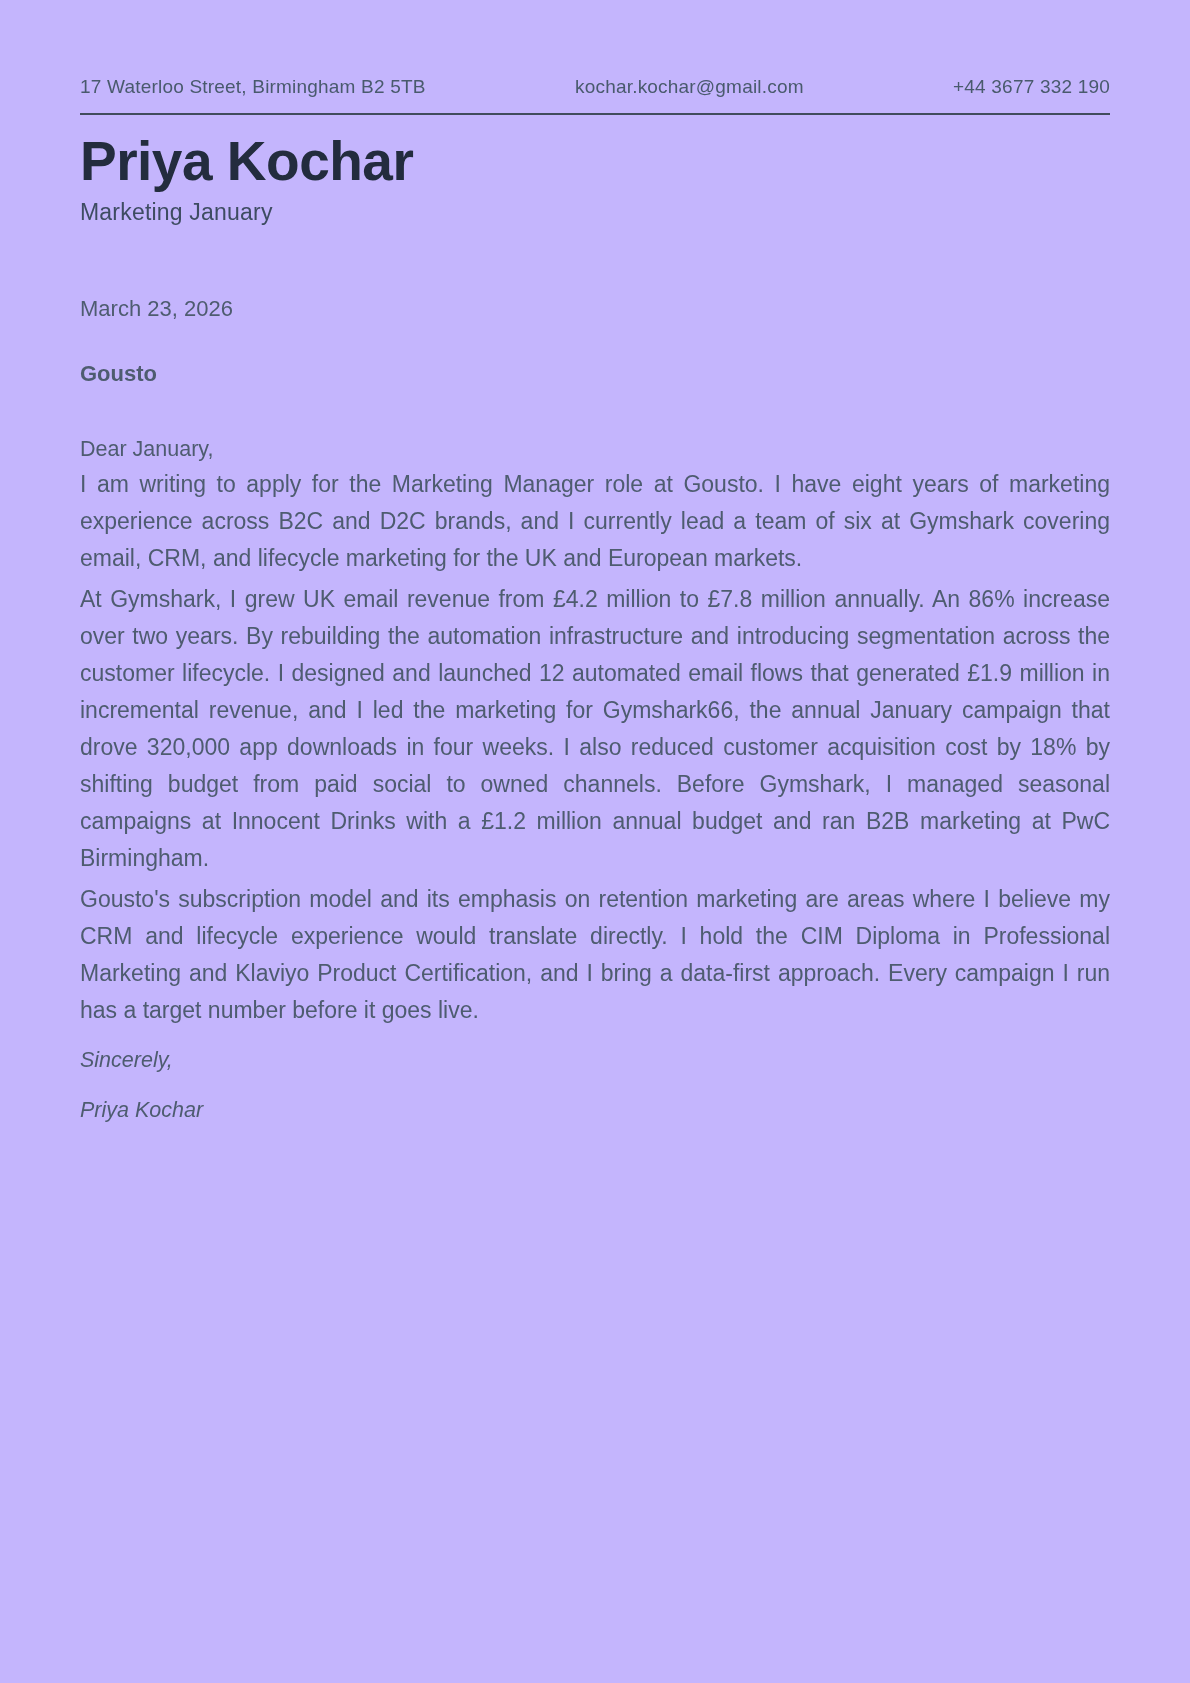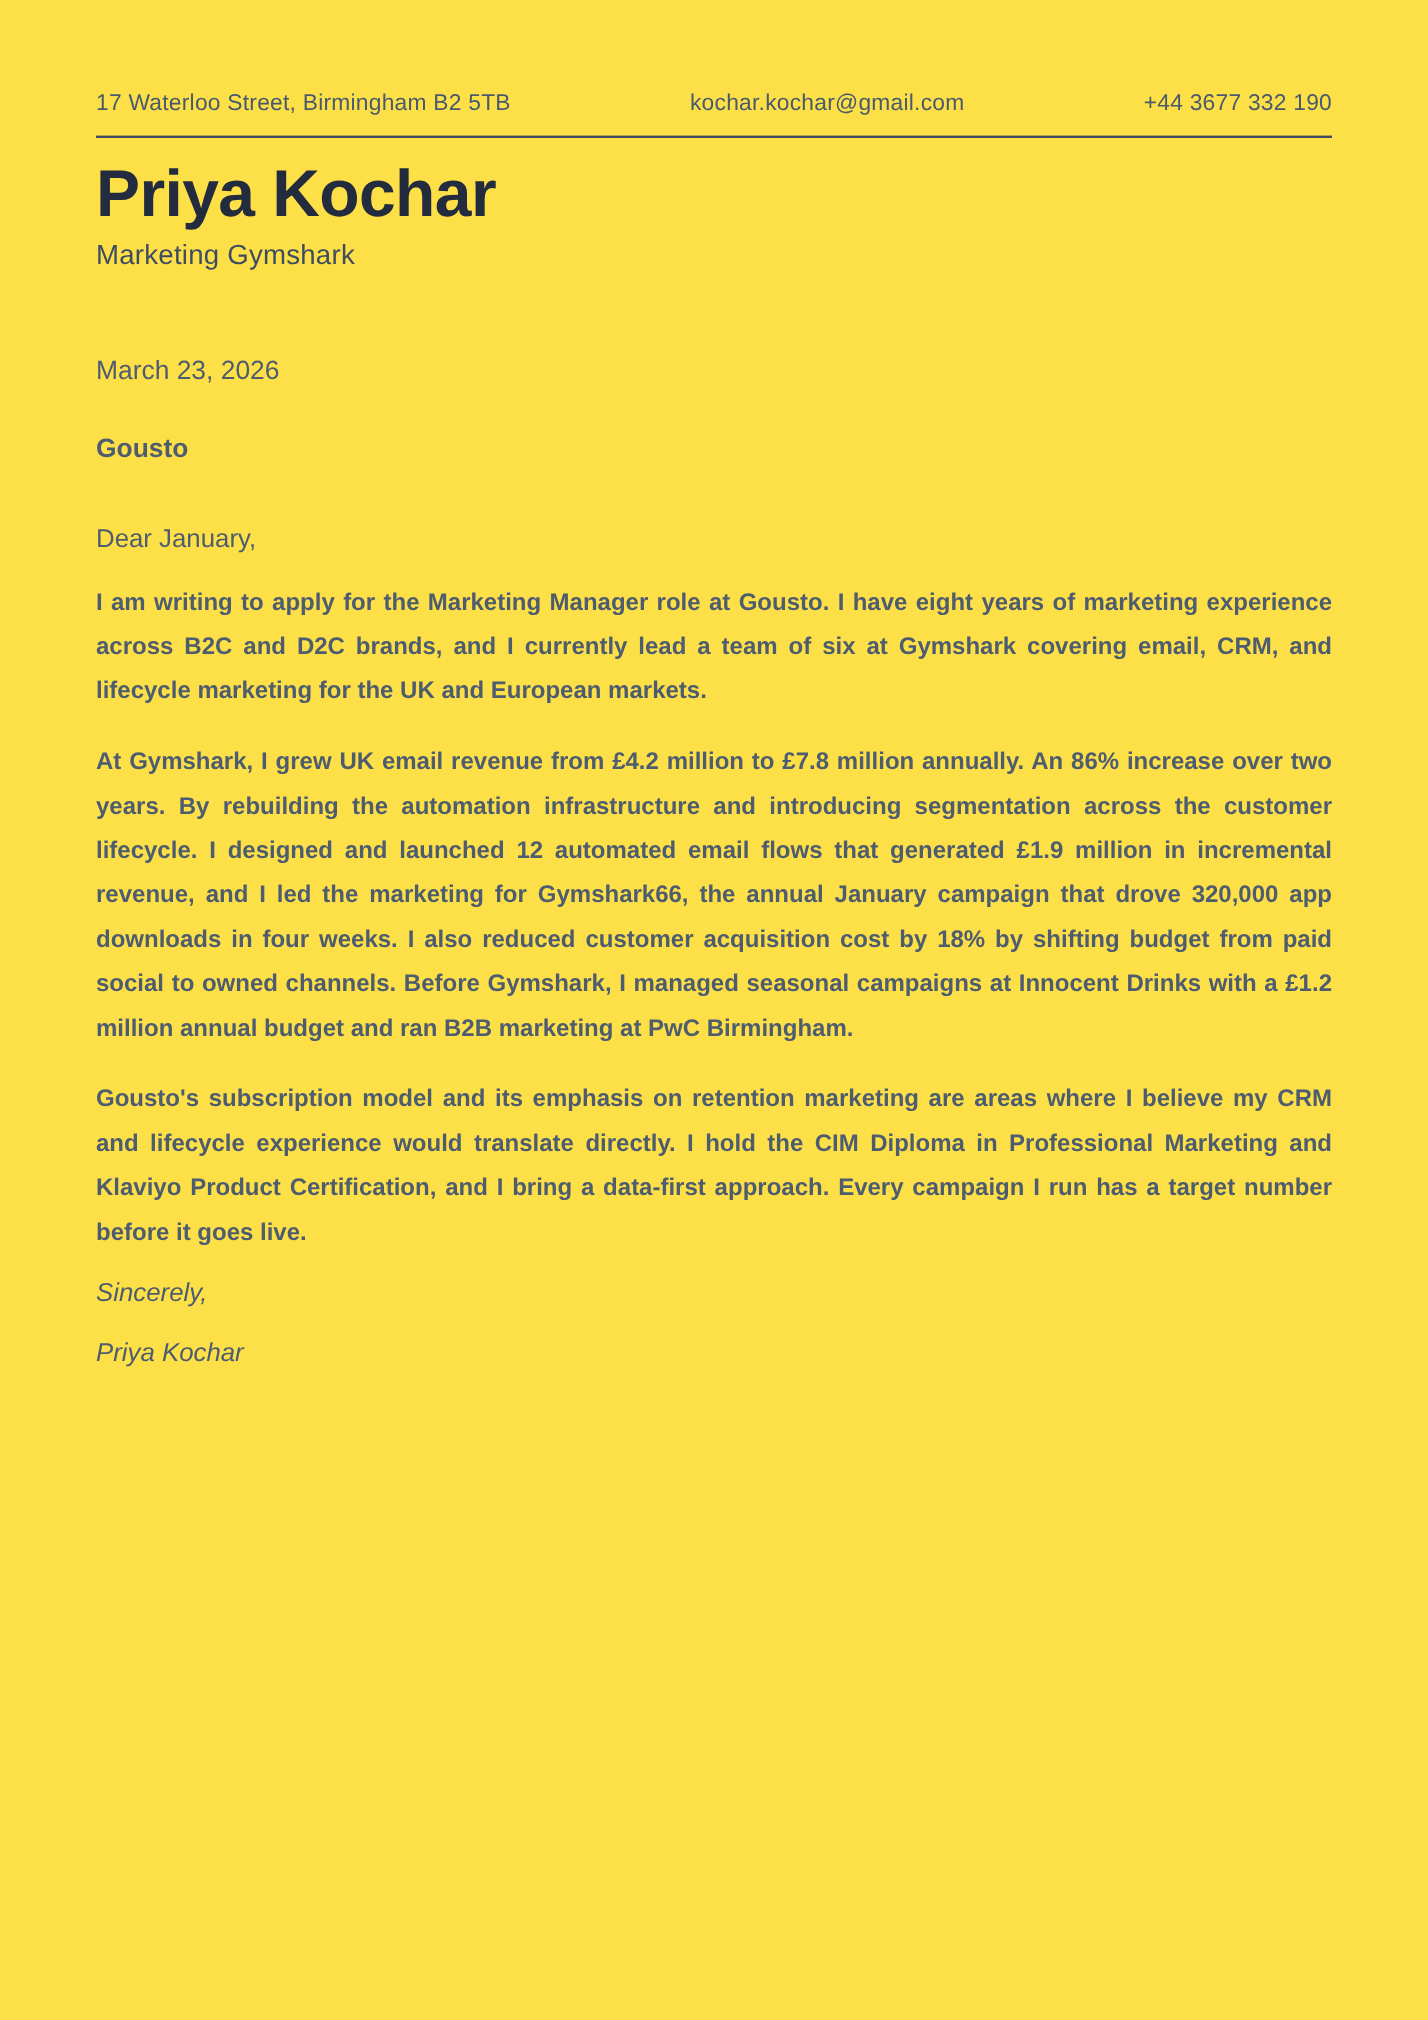--- a/index.html
+++ b/index.html
@@ -5,21 +5,21 @@
   * { margin: 0; padding: 0; box-sizing: border-box; }
   html, body { background: #fafafa; }
   body {
     font-family: "Liberation Sans", sans-serif;
     color: #4e5c70;
   }
   .page {
     width: 1190px;
     height: 1683px;
     margin: 0 auto;
-    background: #fde047;
+    background: #c4b5fd;
     padding: 76px 80px 60px 80px;
     position: relative;
     overflow: hidden;
   }
   
   .contact-row {
     display: flex;
     justify-content: space-between;
     align-items: baseline;
     color: #495a6d;
@@ -70,26 +70,25 @@
   }
   
   .letter-body {
     margin-top: 50px;
   }
   .greeting {
     font-size: 21.5px;
     color: #4e5c70;
   }
   .para {
-    font-size: 20px;
+    font-size: 23px;
     line-height: 37px;
     color: #4e5c70;
     text-align: justify;
-    margin-top: 22px;
-    font-weight: bold;
+    margin-top: 4px;
   }
   .signoff, .signature {
     font-size: 21.5px;
     color: #4e5c70;
     margin-top: 13px;
     line-height: 37px;
     font-style: italic;
   }
 </style>
 </head>
@@ -99,21 +98,21 @@
 
   <div class="contact-row">
     <span>17 Waterloo Street, Birmingham B2 5TB</span>
     <span>kochar.kochar@gmail.com</span>
     <span>+44 3677 332 190</span>
   </div>
 
   <hr class="divider">
 
   <h1 class="name">Priya Kochar</h1>
-  <div class="job-title">Marketing Gymshark</div>
+  <div class="job-title">Marketing January</div>
 
   <div class="date">March 23, 2026</div>
 
   <div class="recipient">
     <div class="recipient-company">Gousto</div>
   </div>
 
   <div class="letter-body">
     <p class="greeting">Dear January,</p>
     <p class="para">I am writing to apply for the Marketing Manager role at Gousto. I have eight years of marketing experience across B2C and D2C brands, and I currently lead a team of six at Gymshark covering email, CRM, and lifecycle marketing for the UK and European markets.</p>

